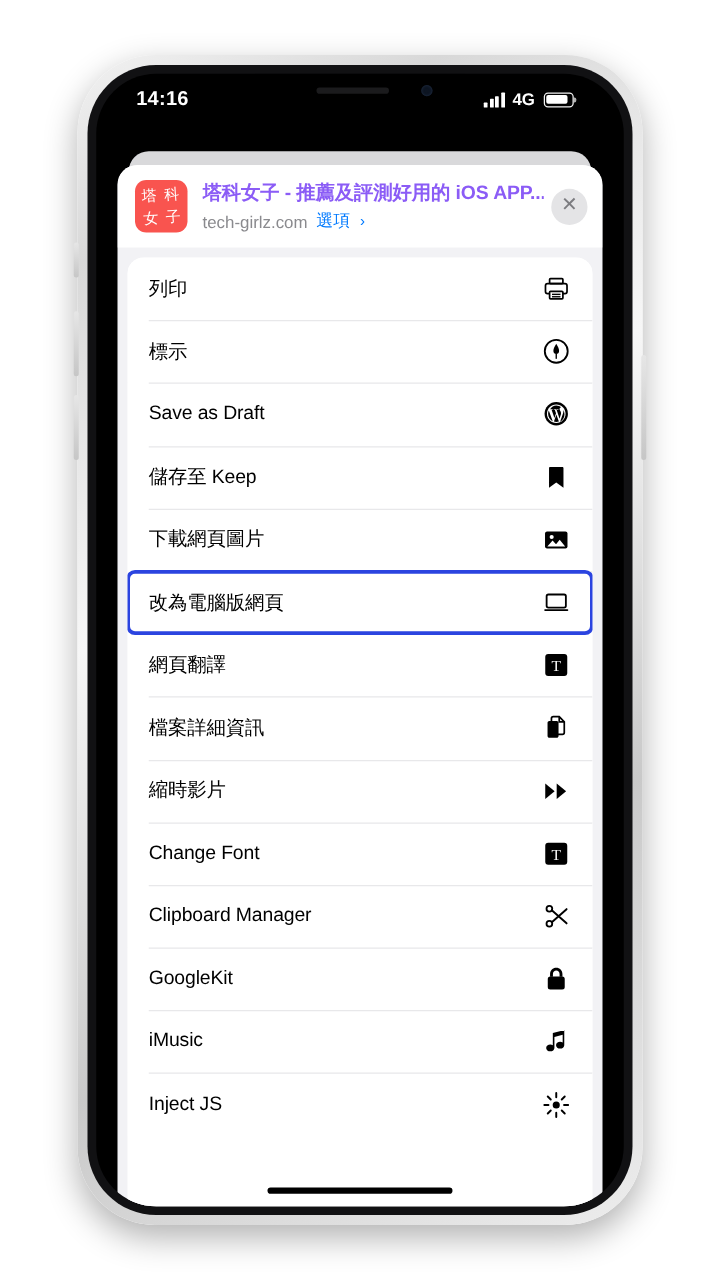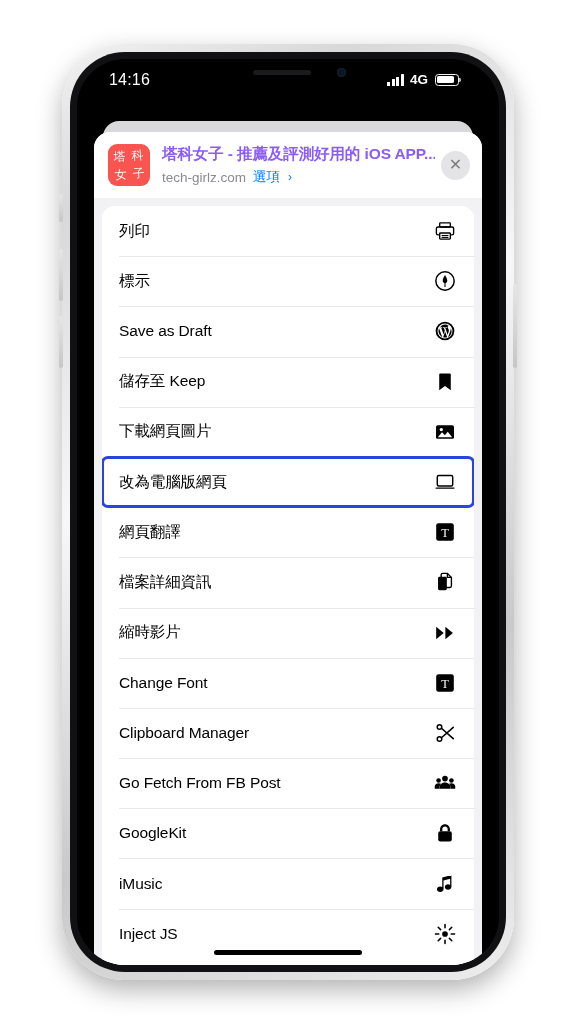--- a/index.html
+++ b/index.html
@@ -88,21 +88,21 @@
     right: 0;
     height: 46px;
     color: #ffffff;
     z-index: 30;
   }
   #status-time {
     position: absolute;
     left: 32px;
     top: 12px;
     font-size: 16px;
-    font-weight: normal;
+    font-weight: bold;
     letter-spacing: 0.2px;
   }
   #status-right {
     position: absolute;
     right: 40px;
     top: 13px;
     display: flex;
     align-items: center;
     gap: 5px;
   }
@@ -516,33 +516,20 @@
               <div class="action-label">Clipboard Manager</div>
               <div class="action-icon">
                 <svg viewBox="0 0 24 24" width="22" height="22" fill="currentColor">
                   <circle cx="6" cy="5.4" r="2.5" fill="none" stroke="currentColor" stroke-width="1.6"></circle>
                   <circle cx="6" cy="18.6" r="2.5" fill="none" stroke="currentColor" stroke-width="1.6"></circle>
                   <path d="M8.1 6.8L21 18.2M8.1 17.2L21 5.8" stroke="currentColor" stroke-width="1.7" fill="none" stroke-linecap="round"></path>
                 </svg>
               </div>
             </div>
             <div class="action-row">
-              <div class="action-label">Go Fetch From FB Post</div>
-              <div class="action-icon">
-                <svg viewBox="0 0 24 24" width="22" height="22" fill="currentColor">
-                  <circle cx="12" cy="7.2" r="3.1"></circle>
-                  <circle cx="5" cy="9.2" r="2.5"></circle>
-                  <circle cx="19" cy="9.2" r="2.5"></circle>
-                  <path d="M12 11.4c3.1 0 5.6 1.9 5.6 4.2v2.6H6.4v-2.6c0-2.3 2.5-4.2 5.6-4.2z"></path>
-                  <path d="M5 12.3c1 0 2 .2 2.7.6-.9.9-1.5 2-1.5 3.3v2.2H.8v-2.3C.8 13.9 2.7 12.3 5 12.3z"></path>
-                  <path d="M19 12.3c2.3 0 4.2 1.6 4.2 3.8v2.3h-5.4v-2.2c0-1.3-.6-2.4-1.5-3.3.7-.4 1.7-.6 2.7-.6z"></path>
-                </svg>
-              </div>
-            </div>
-            <div class="action-row">
               <div class="action-label">GoogleKit</div>
               <div class="action-icon">
                 <svg viewBox="0 0 24 24" width="22" height="22" fill="currentColor">
                   <path d="M12 2.4c3 0 5.4 2.4 5.4 5.4v2.4h-2.5V7.8c0-1.6-1.3-2.9-2.9-2.9S9.1 6.2 9.1 7.8v2.4H6.6V7.8c0-3 2.4-5.4 5.4-5.4z"></path>
                   <rect x="4.6" y="10" width="14.8" height="11.4" rx="2.2"></rect>
                 </svg>
               </div>
             </div>
             <div class="action-row">
               <div class="action-label">iMusic</div>

